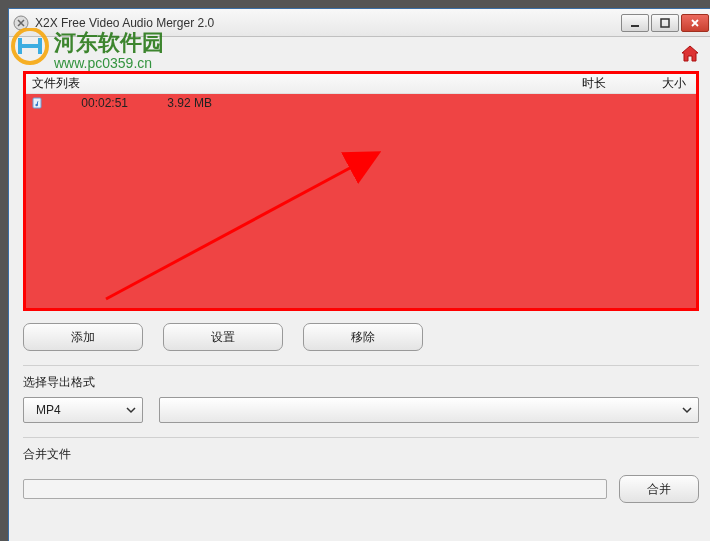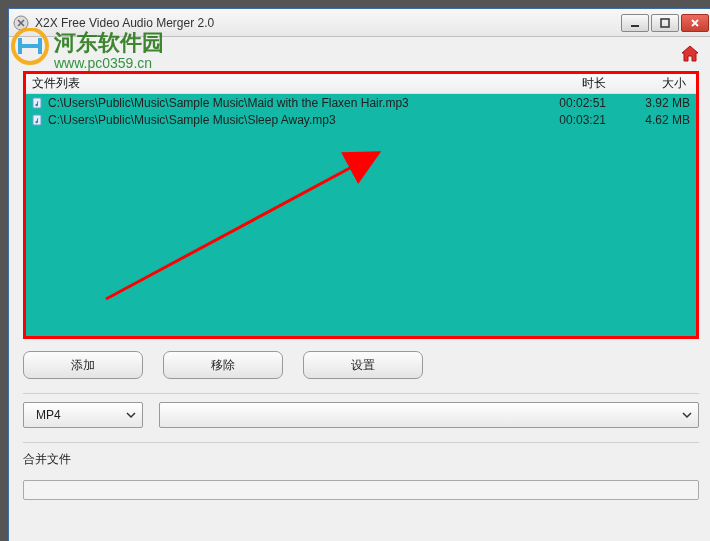--- a/index.html
+++ b/index.html
@@ -12,21 +12,21 @@
 .titlebar .title { font-size: 12px; color: #333; flex: 1; }
 .win-btns { display: flex; gap: 2px; }
 .win-btn { width: 28px; height: 18px; border: 1px solid #888; border-radius: 2px; background: linear-gradient(#fafafa,#d8d8d8); display: flex; align-items: center; justify-content: center; font-size: 10px; color: #333; }
 .win-btn.close { background: linear-gradient(#ec6a5e,#c94030); color: #fff; border-color: #a03020; }
 
 .toolbar-row { height: 34px; display: flex; align-items: center; justify-content: flex-end; padding: 0 12px; position: relative; }
 .home-icon { width: 22px; height: 22px; }
 
 .content { flex: 1; padding: 0 14px 14px 14px; display: flex; flex-direction: column; }
 
-.list-frame { border: 3px solid #ff0000; background: #14b8a6; height: 268px; display: flex; flex-direction: column; }
+.list-frame { border: 3px solid #ff0000; background: #ef4444; height: 240px; display: flex; flex-direction: column; }
 .list-head { display: flex; font-size: 12px; color: #111; height: 20px; align-items: center; border-bottom: 1px solid #e0e0e0; background: linear-gradient(#fafafa,#efefef); }
 .col-file { flex: 1; padding-left: 6px; }
 .col-dur { width: 90px; text-align: right; padding-right: 10px; }
 .col-size { width: 80px; text-align: right; padding-right: 10px; }
 .rows { flex: 1; overflow: auto; position: relative; }
 .row { display: flex; font-size: 12px; color: #222; height: 17px; align-items: center; }
 .music-icon { width: 14px; height: 14px; margin: 0 4px; flex: 0 0 auto; }
 .row .name { flex: 1; white-space: nowrap; overflow: hidden; }
 .row .dur { width: 90px; text-align: right; padding-right: 10px; }
 .row .size { width: 80px; text-align: right; padding-right: 6px; }
@@ -102,53 +102,42 @@
         <div class="col-size">大小</div>
       </div>
       <div class="rows" id="rows">
         <div class="row">
             <span class="music-icon">
               <svg viewBox="0 0 14 14">
                 <rect x="3" y="2" width="8" height="10" rx="1" fill="#e8f0fa" stroke="#6aa0d8"></rect>
                 <path d="M8 5v4a1.3 1.3 0 11-1-1.2V5.5l2-.5" fill="#3a7ac8"></path>
               </svg>
             </span>
-            <span class="name">C:\Users\Public\Music\Sample Music\Maid with the Flaxen Hair.mp3</span>
             <span class="dur">00:02:51</span>
             <span class="size">3.92 MB</span>
-          </div>
-          <div class="row">
-            <span class="music-icon">
-              <svg viewBox="0 0 14 14">
-                <rect x="3" y="2" width="8" height="10" rx="1" fill="#e8f0fa" stroke="#6aa0d8"></rect>
-                <path d="M8 5v4a1.3 1.3 0 11-1-1.2V5.5l2-.5" fill="#3a7ac8"></path>
-              </svg>
-            </span>
-            <span class="name">C:\Users\Public\Music\Sample Music\Sleep Away.mp3</span>
-            <span class="dur">00:03:21</span>
-            <span class="size">4.62 MB</span>
           </div>
       <svg class="arrow" viewBox="0 0 300 160">
           <defs>
               <marker id="ah" markerWidth="12" markerHeight="12" refX="10" refY="6" orient="auto">
                 <path d="M0 0L12 6L0 12z" fill="#ff0000"></path>
               </marker>
             </defs>
           <line x1="10" y1="155" x2="280" y2="10" stroke="#ff0000" stroke-width="3" marker-end="url(#ah)"></line>
         </svg>
         </div>
     </div>
 
     <div class="btn-row">
       <div class="btn">添加</div>
+      <div class="btn">设置</div>
       <div class="btn">移除</div>
-      <div class="btn">设置</div>
     </div>
 
     <div class="sep"></div>
+    <div class="sec-label">选择导出格式</div>
     <div class="format-row">
       <div class="select sel-container">
         <span>MP4</span>
         <span class="caret">
             <svg width="10" height="10">
               <path d="M1 3l4 4 4-4" fill="none" stroke="#333" stroke-width="1.5"></path>
             </svg>
           </span>
       </div>
       <div class="select sel-quality">
@@ -157,20 +146,21 @@
               <path d="M1 3l4 4 4-4" fill="none" stroke="#333" stroke-width="1.5"></path>
             </svg>
           </span>
       </div>
     </div>
 
     <div class="sep"></div>
     <div class="sec-label">合并文件</div>
     <div class="progress-row">
       <div class="progress"></div>
+      <div class="btn" style="width:80px">合并</div>
     </div>
   </div>
 </div>
 
 <svg class="watermark" width="200" height="50">
   <g class="logo">
       <circle cx="22" cy="18" r="17" fill="none" stroke="#f7a80f" stroke-width="4"></circle>
       <path d="M12 10v16M32 10v16M12 18h20" stroke="#2aa6e0" stroke-width="4" fill="none"></path>
     </g>
   <text x="46" y="22" class="txt1">河东软件园</text>

